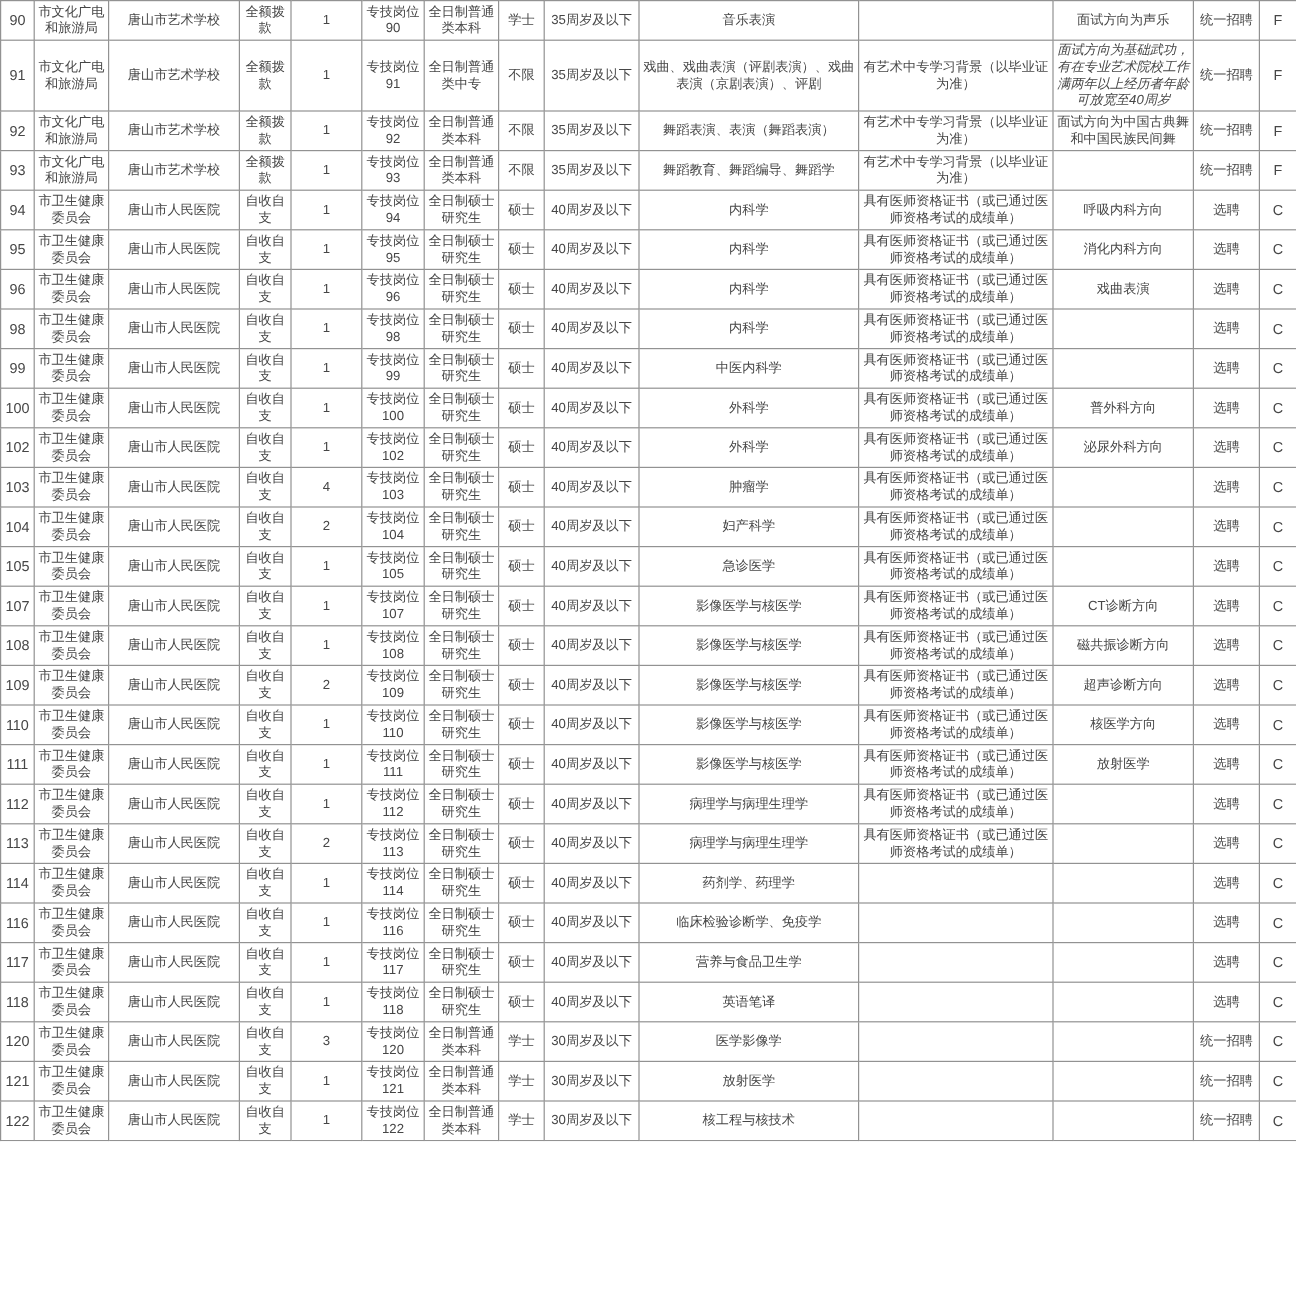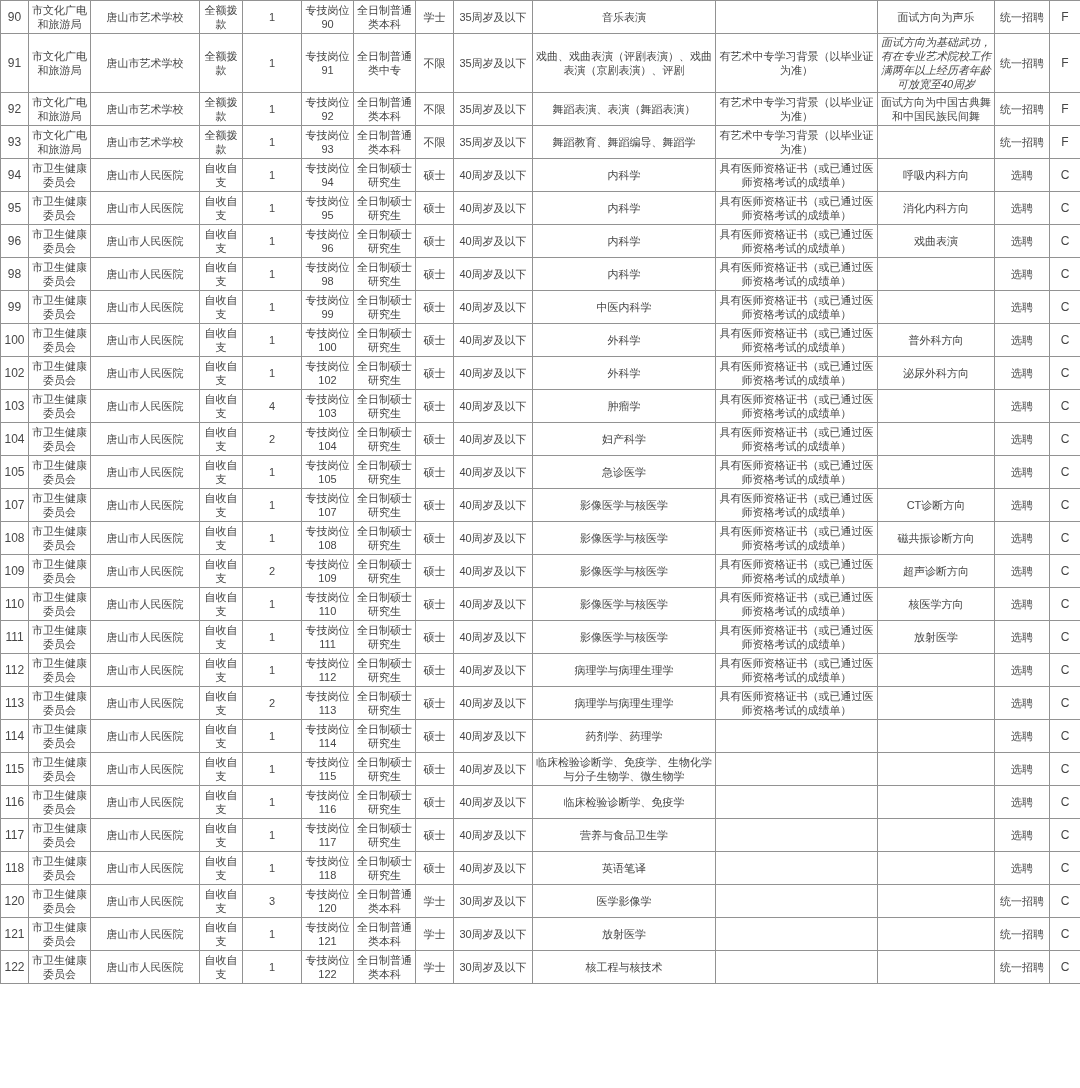--- a/index.html
+++ b/index.html
@@ -418,37 +418,20 @@
     <td class="c-edu">全日制硕士研究生</td>
     <td class="c-deg">硕士</td>
     <td class="c-age">40周岁及以下</td>
     <td class="c-major">药剂学、药理学</td>
     <td class="c-req"></td>
     <td class="c-note"></td>
     <td class="c-method">选聘</td>
     <td class="c-cat">C</td>
   </tr>
       <tr>
-    <td class="c-no">115</td>
-    <td class="c-dept">市卫生健康委员会</td>
-    <td class="c-org">唐山市人民医院</td>
-    <td class="c-fund">自收自支</td>
-    <td class="c-num">1</td>
-    <td class="c-pos">专技岗位
-115</td>
-    <td class="c-edu">全日制硕士研究生</td>
-    <td class="c-deg">硕士</td>
-    <td class="c-age">40周岁及以下</td>
-    <td class="c-major">临床检验诊断学、免疫学、生物化学与分子生物学、微生物学</td>
-    <td class="c-req"></td>
-    <td class="c-note"></td>
-    <td class="c-method">选聘</td>
-    <td class="c-cat">C</td>
-  </tr>
-      <tr>
     <td class="c-no">116</td>
     <td class="c-dept">市卫生健康委员会</td>
     <td class="c-org">唐山市人民医院</td>
     <td class="c-fund">自收自支</td>
     <td class="c-num">1</td>
     <td class="c-pos">专技岗位
 116</td>
     <td class="c-edu">全日制硕士研究生</td>
     <td class="c-deg">硕士</td>
     <td class="c-age">40周岁及以下</td>

